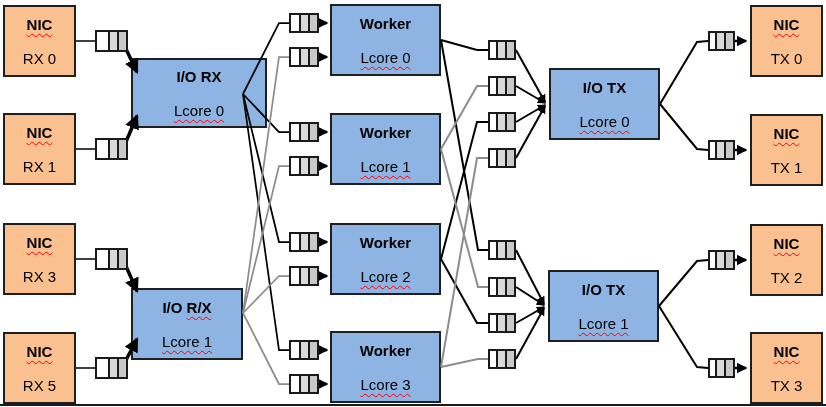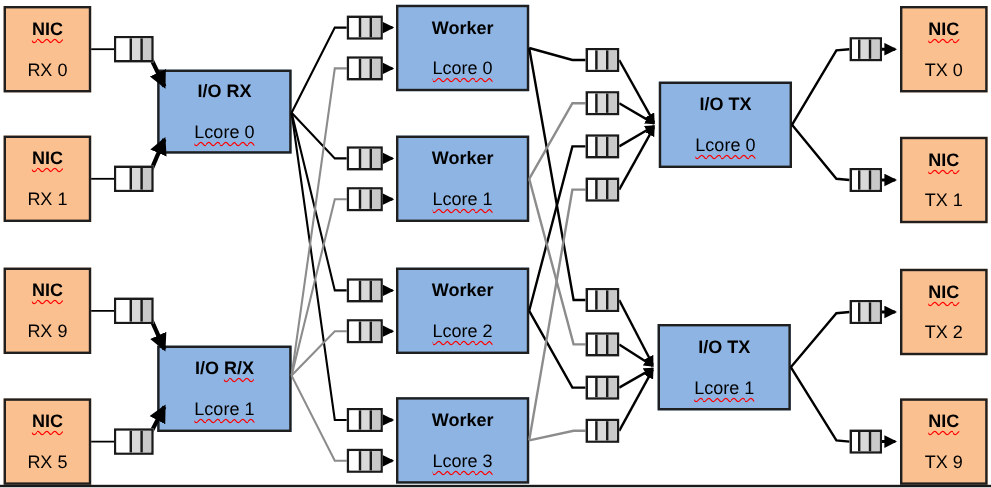--- a/index.html
+++ b/index.html
@@ -86,28 +86,28 @@
   <div class="box nic" style="left:3px;top:5px">
     <div class="t wavy">NIC</div>
     <div class="s">RX 0</div>
   </div>
   <div class="box nic" style="left:3px;top:113px">
     <div class="t wavy">NIC</div>
     <div class="s">RX 1</div>
   </div>
   <div class="box nic" style="left:3px;top:223px">
     <div class="t wavy">NIC</div>
-    <div class="s">RX 9</div>
+    <div class="s">RX 3</div>
   </div>
   <div class="box nic" style="left:3px;top:332px">
     <div class="t wavy">NIC</div>
     <div class="s">RX 5</div>
   </div>
 
-  <div class="box core" style="left:131px;top:58px;width:112px;height:70px">
+  <div class="box core" style="left:131px;top:58px;width:136px;height:70px">
     <div class="t">I/O RX</div>
     <div class="s wavy">Lcore 0</div>
   </div>
   <div class="box core" style="left:131px;top:288px;width:112px;height:72px">
     <div class="t"><span>I/O </span><span class="wavy">R/X</span></div>
     <div class="s wavy">Lcore 1</div>
   </div>
 
   <div class="box core" style="left:330px;top:4px;width:111px;height:72px">
     <div class="t">Worker</div>
@@ -142,21 +142,21 @@
   <div class="box nic" style="left:750px;top:114px">
     <div class="t wavy">NIC</div>
     <div class="s">TX 1</div>
   </div>
   <div class="box nic" style="left:750px;top:224px">
     <div class="t wavy">NIC</div>
     <div class="s">TX 2</div>
   </div>
   <div class="box nic" style="left:750px;top:332px">
     <div class="t wavy">NIC</div>
-    <div class="s">TX 9</div>
+    <div class="s">TX 3</div>
   </div>
 
   <div class="bottom-rule"></div>
 <div class="queue" style="left: 95px; top: 30px; width: 33px; height: 22px;">
       <div class="c1"></div>
       <div class="c2"></div>
       <div class="c3"></div>
     </div>
     <div class="queue" style="left: 95px; top: 138px; width: 33px; height: 22px;">
       <div class="c1"></div>

